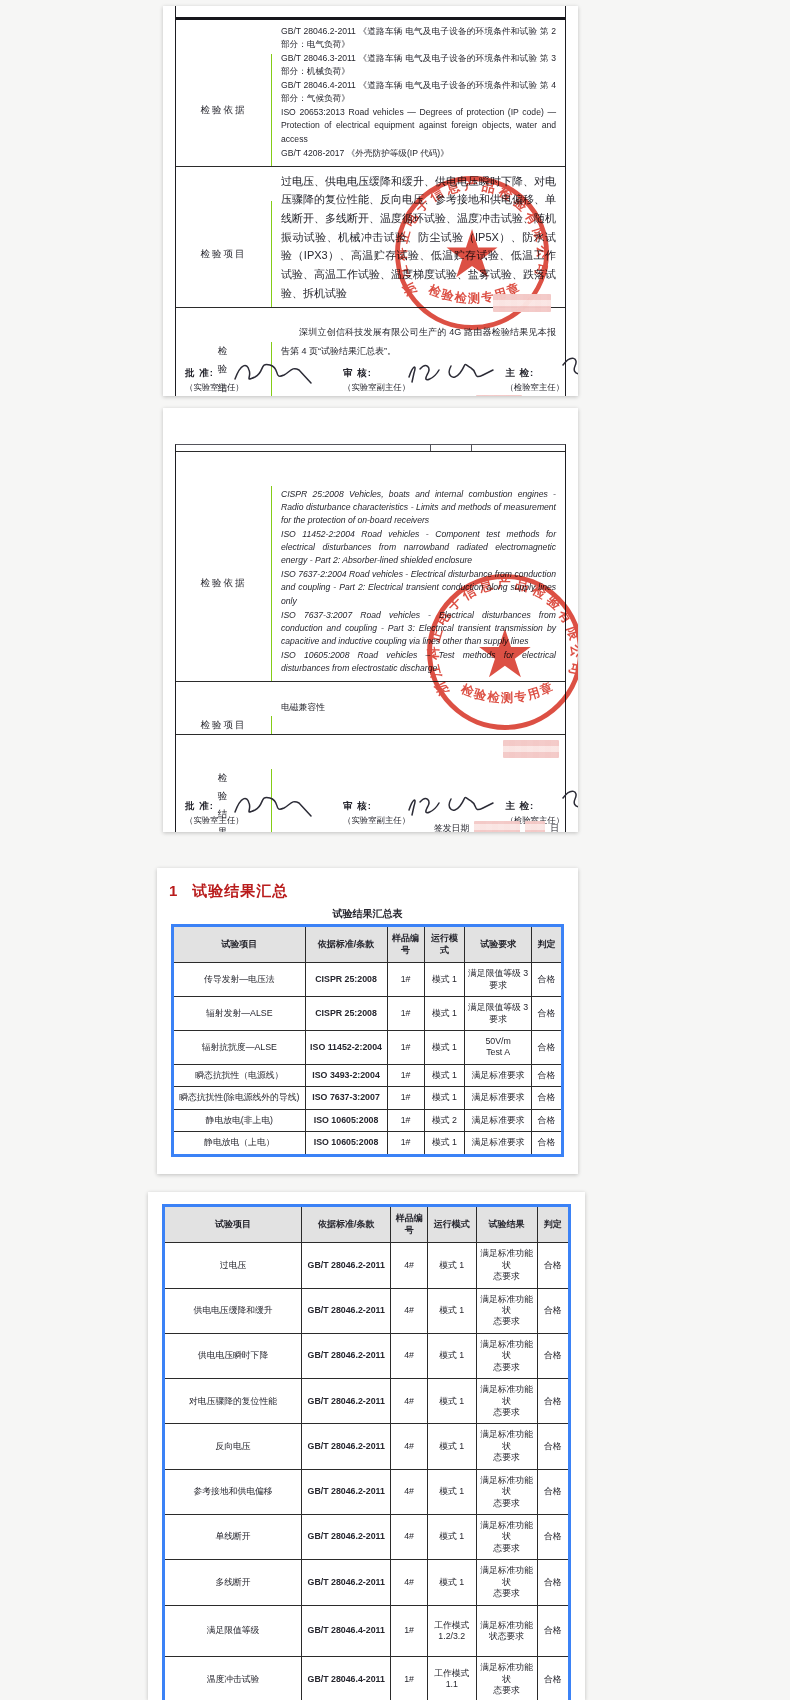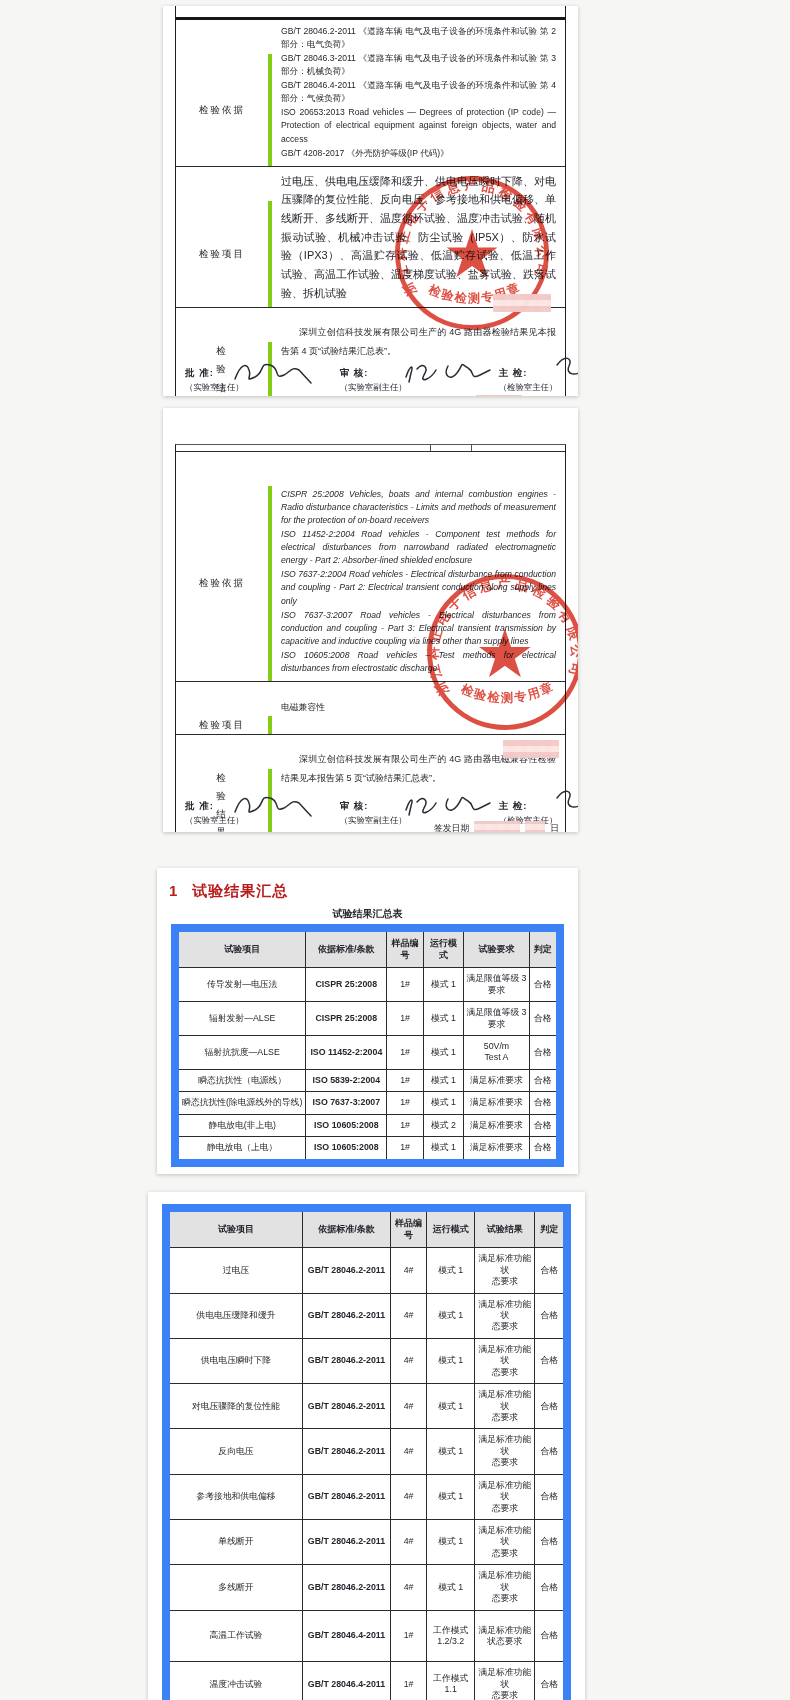--- a/index.html
+++ b/index.html
@@ -15,21 +15,21 @@
     background:#ffffff;
     box-shadow:0 1px 4px rgba(0,0,0,.22);
     overflow:hidden;
   }
   
   .ktable { margin:0 12px; border:1.6px solid #1d1d22; border-top:none; background:#fff; }
   .krow { display:flex; border-top:1px solid #2b2b2b; }
   .krow.partial { border-top:none; }
   .klabel {
     width:96px; flex:0 0 96px;
-    border-right:4px solid #84cc16;
+    border-right:1px solid #84cc16;
     display:flex; align-items:center; justify-content:center;
     font-size:9.5px; letter-spacing:2px; text-align:center;
     white-space:pre-line; line-height:1.9;margin-top:34px;
   }
   .kcontent { flex:1; padding:5px 9px; font-size:8.6px; line-height:1.52; text-align:justify; position:relative; }
   .basis-line { margin-bottom:1px; }
   .result-text { text-indent:2em; margin-top:10px; font-size:9px; line-height:2.1; }
   .thickband { border-bottom:3px solid #17171c; }
   .tick { position:absolute; top:0; width:1px; background:#55555c; }
   .dateline {
@@ -41,34 +41,34 @@
     background-image:
       repeating-linear-gradient(0deg, rgba(243,200,198,.95) 0 6px, rgba(250,229,227,.95) 6px 12px),
       repeating-linear-gradient(90deg, rgba(255,255,255,.55) 0 6px, rgba(238,183,178,.55) 6px 12px);
     border-radius:1px;
   }
   .dateline .mosaic { width:46px; height:15px; }
   .dateline .mosaic.small { width:20px; }
   
   .approval {
     position:absolute; left:14px; right:14px; bottom:3px;
-    display:flex; align-items:flex-start;
+    display:flex; align-items:flex-start;justify-content:space-between;
   }
   .sig-group { position:relative; display:flex; flex-direction:column; }
   .sig-label { font-size:9.5px; font-weight:bold; letter-spacing:1px; }
   .sig-role { font-size:8.4px; margin-top:2px; }
   .signature { position:absolute; top:-10px; pointer-events:none; }
   .signature path { stroke:#2b2b36; stroke-width:1.5; fill:none; stroke-linecap:round; stroke-linejoin:round; }
   
   .stamp { position:absolute; z-index:3; opacity:.88; mix-blend-mode:multiply; }
   
   .section-head { font-size:15px; font-weight:bold; letter-spacing:1px; margin:14px 0 6px 12px; color:#b91c1c; }
   .section-head .no { margin-right:14px; }
   .table-caption { text-align:center; font-size:10px; font-weight:bold; margin-bottom:3px; }
-  table.res { border-collapse:collapse; margin:0 14px; width:calc(100% - 28px); table-layout:fixed; border:8px solid #3b82f6; }
+  table.res { border-collapse:collapse; margin:0 14px; width:calc(100% - 28px); table-layout:fixed; border:3px solid #3b82f6; }
   table.res th, table.res td {
     border:1px solid #2b2b2b;
     text-align:center; vertical-align:middle;
     white-space:pre-line; line-height:1.3;
     padding:5px 2px;
   }
   table.res th { background:#e2e2e2; font-size:9px; font-weight:bold; padding:6px 2px; }
   table.res td { font-size:8.8px; }
   table.res td:nth-child(2) { font-weight:bold; font-size:8.8px; }
   #env-table td { padding:5px 2px; }
@@ -182,21 +182,20 @@
     <div class="krow" style="min-height:24px;">
       <div class="klabel">检验项目</div>
       <div class="kcontent" style="display:flex; align-items:center; font-size:8.8px;">电磁兼容性</div>
     </div>
     <div class="krow" style="min-height:76px;">
       <div class="klabel" style="font-size:9.5px;">检
 验
 结
 果</div>
       <div class="kcontent">
-        <div class="result-text">深圳立创信科技发展有限公司生产的 4G 路由器电磁兼容性检验结果见本报告第 5 页“试验结果汇总表”。</div>
         <div class="dateline">
           <span>签发日期</span>
           <span class="mosaic"></span>
           <span class="mosaic small"></span>
           <span>日</span>
         </div>
       </div>
     </div>
     <div class="krow" style="min-height:30px;">
       <div class="klabel">备注</div>
@@ -292,21 +291,21 @@
           <td>辐射抗扰度—ALSE</td>
           <td>ISO 11452-2:2004</td>
           <td>1#</td>
           <td>模式 1</td>
           <td>50V/m
 Test A</td>
           <td>合格</td>
         </tr>
         <tr>
           <td>瞬态抗扰性（电源线）</td>
-          <td>ISO 5839-2:2004</td>
+          <td>ISO 3493-2:2004</td>
           <td>1#</td>
           <td>模式 1</td>
           <td>满足标准要求</td>
           <td>合格</td>
         </tr>
         <tr>
           <td>瞬态抗扰性(除电源线外的导线)</td>
           <td>ISO 7637-3:2007</td>
           <td>1#</td>
           <td>模式 1</td>
@@ -420,21 +419,21 @@
         <tr>
           <td>多线断开</td>
           <td>GB/T 28046.2-2011</td>
           <td>4#</td>
           <td>模式 1</td>
           <td>满足标准功能状
 态要求</td>
           <td>合格</td>
         </tr>
         <tr>
-          <td>高温工作试验</td>
+          <td>满足限值等级</td>
           <td>GB/T 28046.4-2011</td>
           <td>1#</td>
           <td>工作模式
 1.2/3.2</td>
           <td>满足标准功能
 状态要求</td>
           <td>合格</td>
         </tr>
         <tr>
           <td>温度冲击试验</td>

